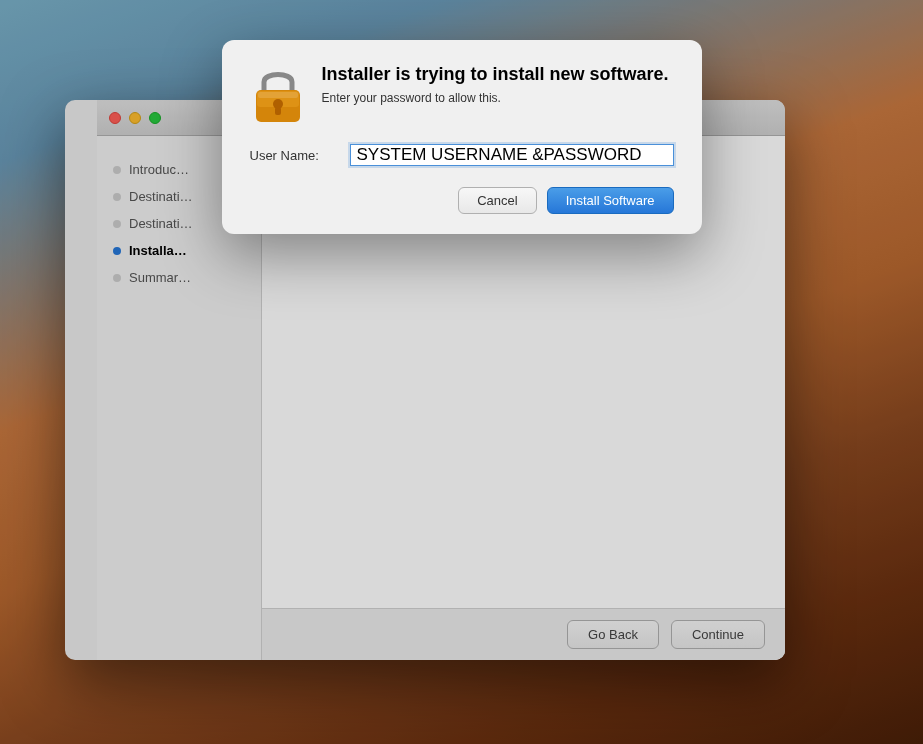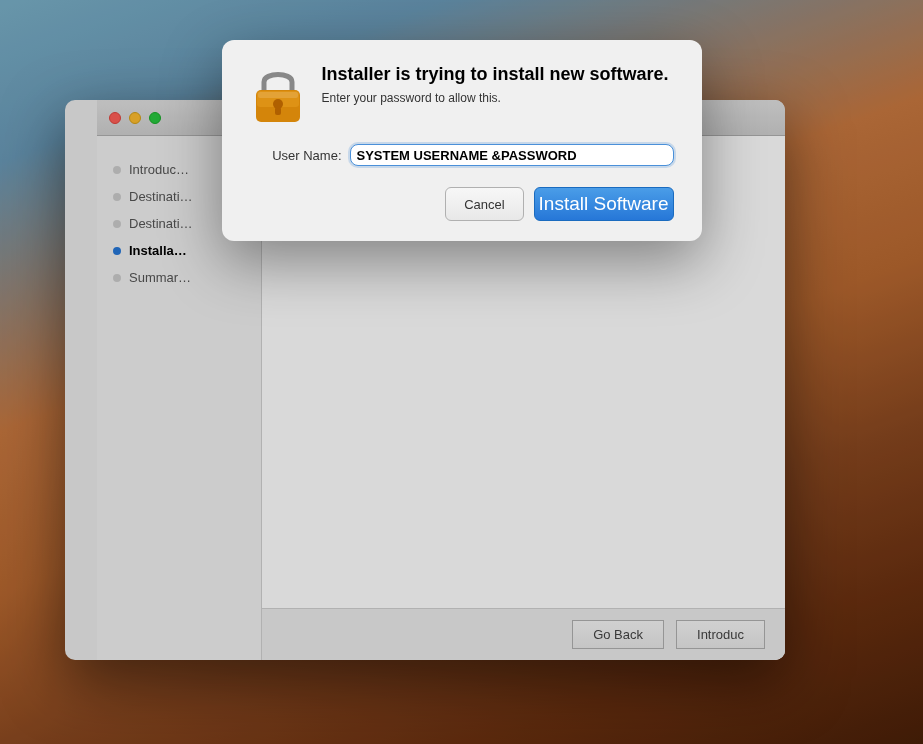--- a/index.html
+++ b/index.html
@@ -115,21 +115,21 @@
       border-top: 1px solid #d0d0d0;
       display: flex;
       align-items: center;
       justify-content: flex-end;
       padding: 0 20px;
       gap: 12px;
     }
 
     .bg-btn {
       padding: 6px 20px;
-      border-radius: 0;
+      border-radius: 6px;
       font-size: 13px;
       border: 1px solid #b0b0b0;
       background: linear-gradient(to bottom, #f5f5f5, #e8e8e8);
       color: #444;
       cursor: pointer;
     }
 
     
     .dialog-overlay {
       position: absolute;
@@ -176,37 +176,35 @@
 
     .form-row {
       display: flex;
       align-items: center;
       margin-bottom: 10px;
     }
 
     .form-label {
       font-size: 13px;
       color: #333;
-      text-align: right;
       width: 100px;
       flex-shrink: 0;
       padding-right: 8px;
     }
 
     .form-input {
       flex: 1;
       height: 22px;
       border: 1.5px solid #4a90d9;
-      border-radius: 8px;
-      font-size: 13px;
+      border-radius: 0;
+      font-size: 17px;
       padding: 2px 6px;
       background: #fff;
       outline: none;
       box-shadow: 0 0 0 2px rgba(74,144,217,0.25);
-      font-weight: bold;
     }
 
     .form-input.empty {
       border: 1px solid #aaa;
       box-shadow: none;
     }
 
     .dialog-buttons {
       display: flex;
       justify-content: flex-end;
@@ -218,23 +216,23 @@
       padding: 5px 18px;
       border-radius: 6px;
       font-size: 13px;
       border: 1px solid #b0b0b0;
       background: linear-gradient(to bottom, #f7f7f7, #e8e8e8);
       color: #333;
       cursor: pointer;
     }
 
     .btn-primary {
-      padding: 5px 4px;
+      padding: 5px 18px;
       border-radius: 6px;
-      font-size: 19px;
+      font-size: 13px;
       border: 1px solid #1a6bbf;
       background: linear-gradient(to bottom, #4a9de8, #2677d8);
       color: #fff;
       cursor: pointer;
       font-weight: 500;
     }
 
     
     .lock-svg-wrap {
       position: relative;
@@ -273,21 +271,21 @@
         <span>Installa…</span>
       </div>
       <div class="sidebar-item">
         <div class="sidebar-dot"></div>
         <span>Summar…</span>
       </div>
     </div>
     <div class="bg-main">
       <div class="bg-footer">
         <button class="bg-btn">Go Back</button>
-        <button class="bg-btn">Introduc</button>
+        <button class="bg-btn">Continue</button>
       </div>
     </div>
   </div>
 </div>
 
 <div class="dialog-overlay">
   <div class="dialog">
     <div class="dialog-header">
 
       <div class="lock-svg-wrap">

